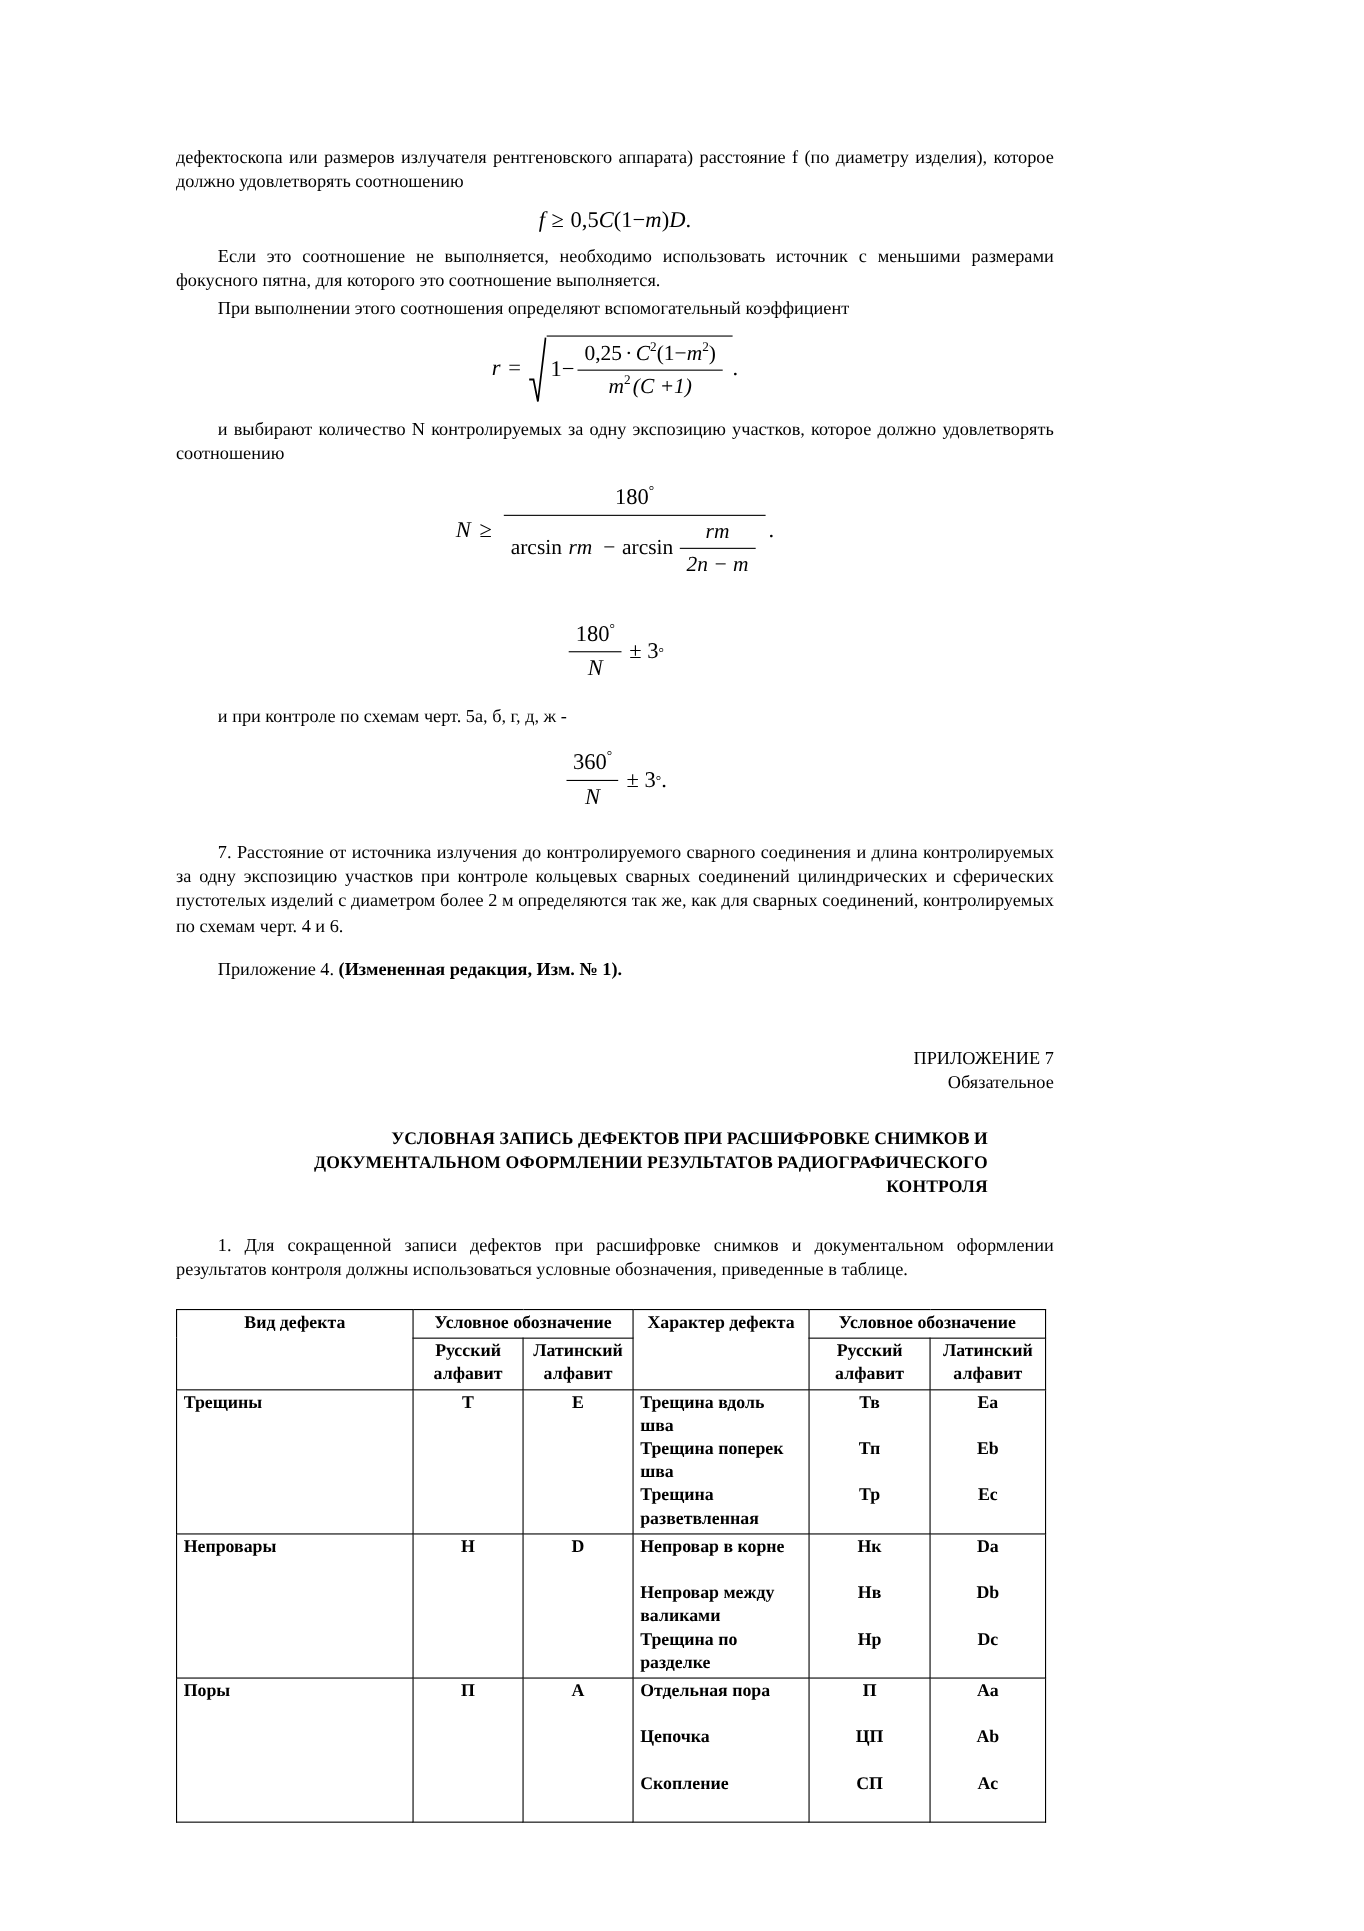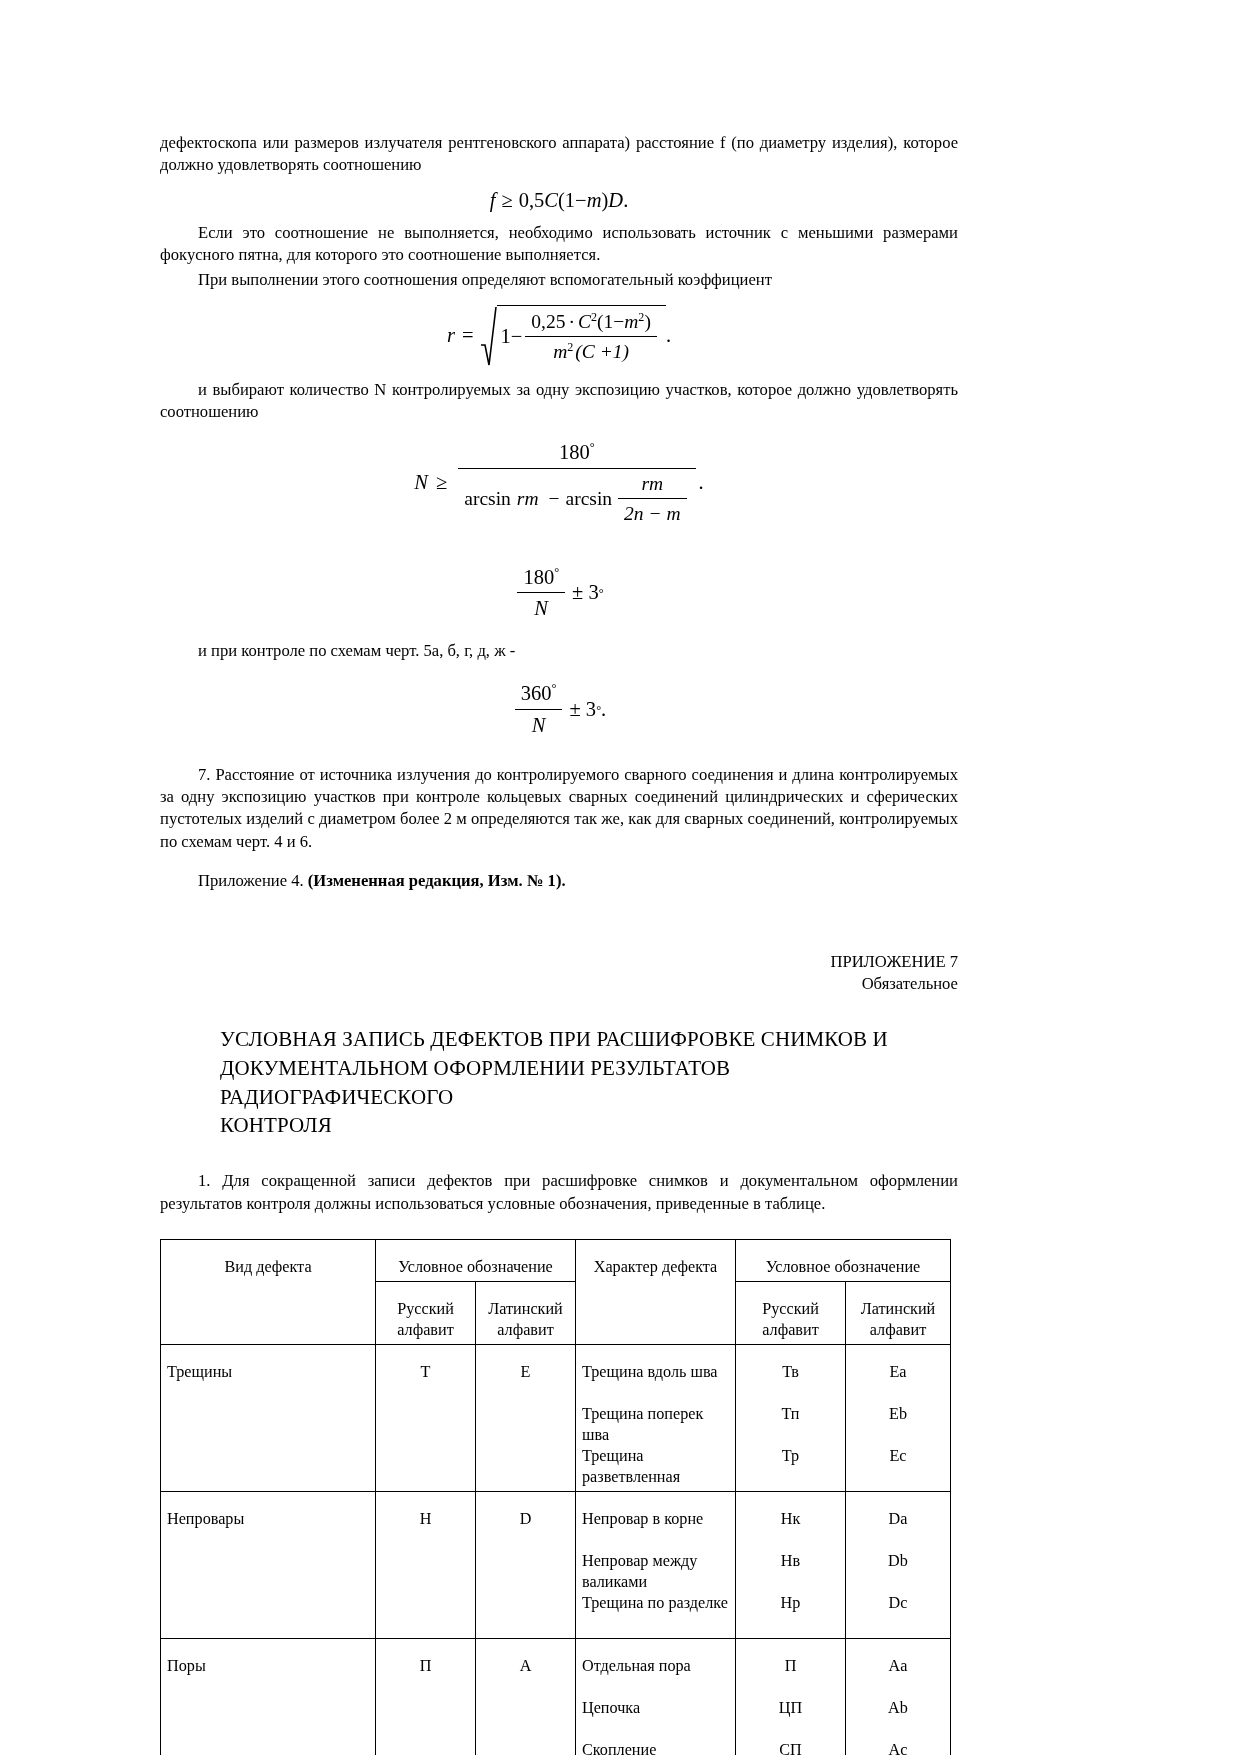--- a/index.html
+++ b/index.html
@@ -81,41 +81,41 @@
   }
 
   
   .appendix-block{
     text-align:right;
     font-size:16.6px;
     line-height:1.32;
     margin-top:4px;
   }
   h1.doc-title{
-    text-align:left;
-    font-size:21px;
-    font-weight:normal;
+    text-align:right;
+    font-size:16px;
+    font-weight:bold;
     line-height:1.37;
     margin:30px 60px 0 60px;
     letter-spacing:0.1px;
   }
 
   
   table.defects{
     border-collapse:collapse;
     width:790px;
     margin-top:24px;
     table-layout:fixed;
     font-size:16.2px;
   }
   table.defects td, table.defects th{
     border:1.3px solid #000;
-    padding:17px 6px 3px 6px;
+    padding:1px 6px 3px 6px;
     vertical-align:top;
-    font-weight:normal;
+    font-weight:bold;
     line-height:1.30;
   }
   .th-center{ text-align:center; vertical-align:middle; }
   .c-view{ width:215px; }
   .c-rus1{ width:100px; }
   .c-lat1{ width:100px; }
   .c-char{ width:160px; }
   .c-rus2{ width:110px; }
   .c-lat2{ width:105px; }
   .cell-center{ text-align:center; }

